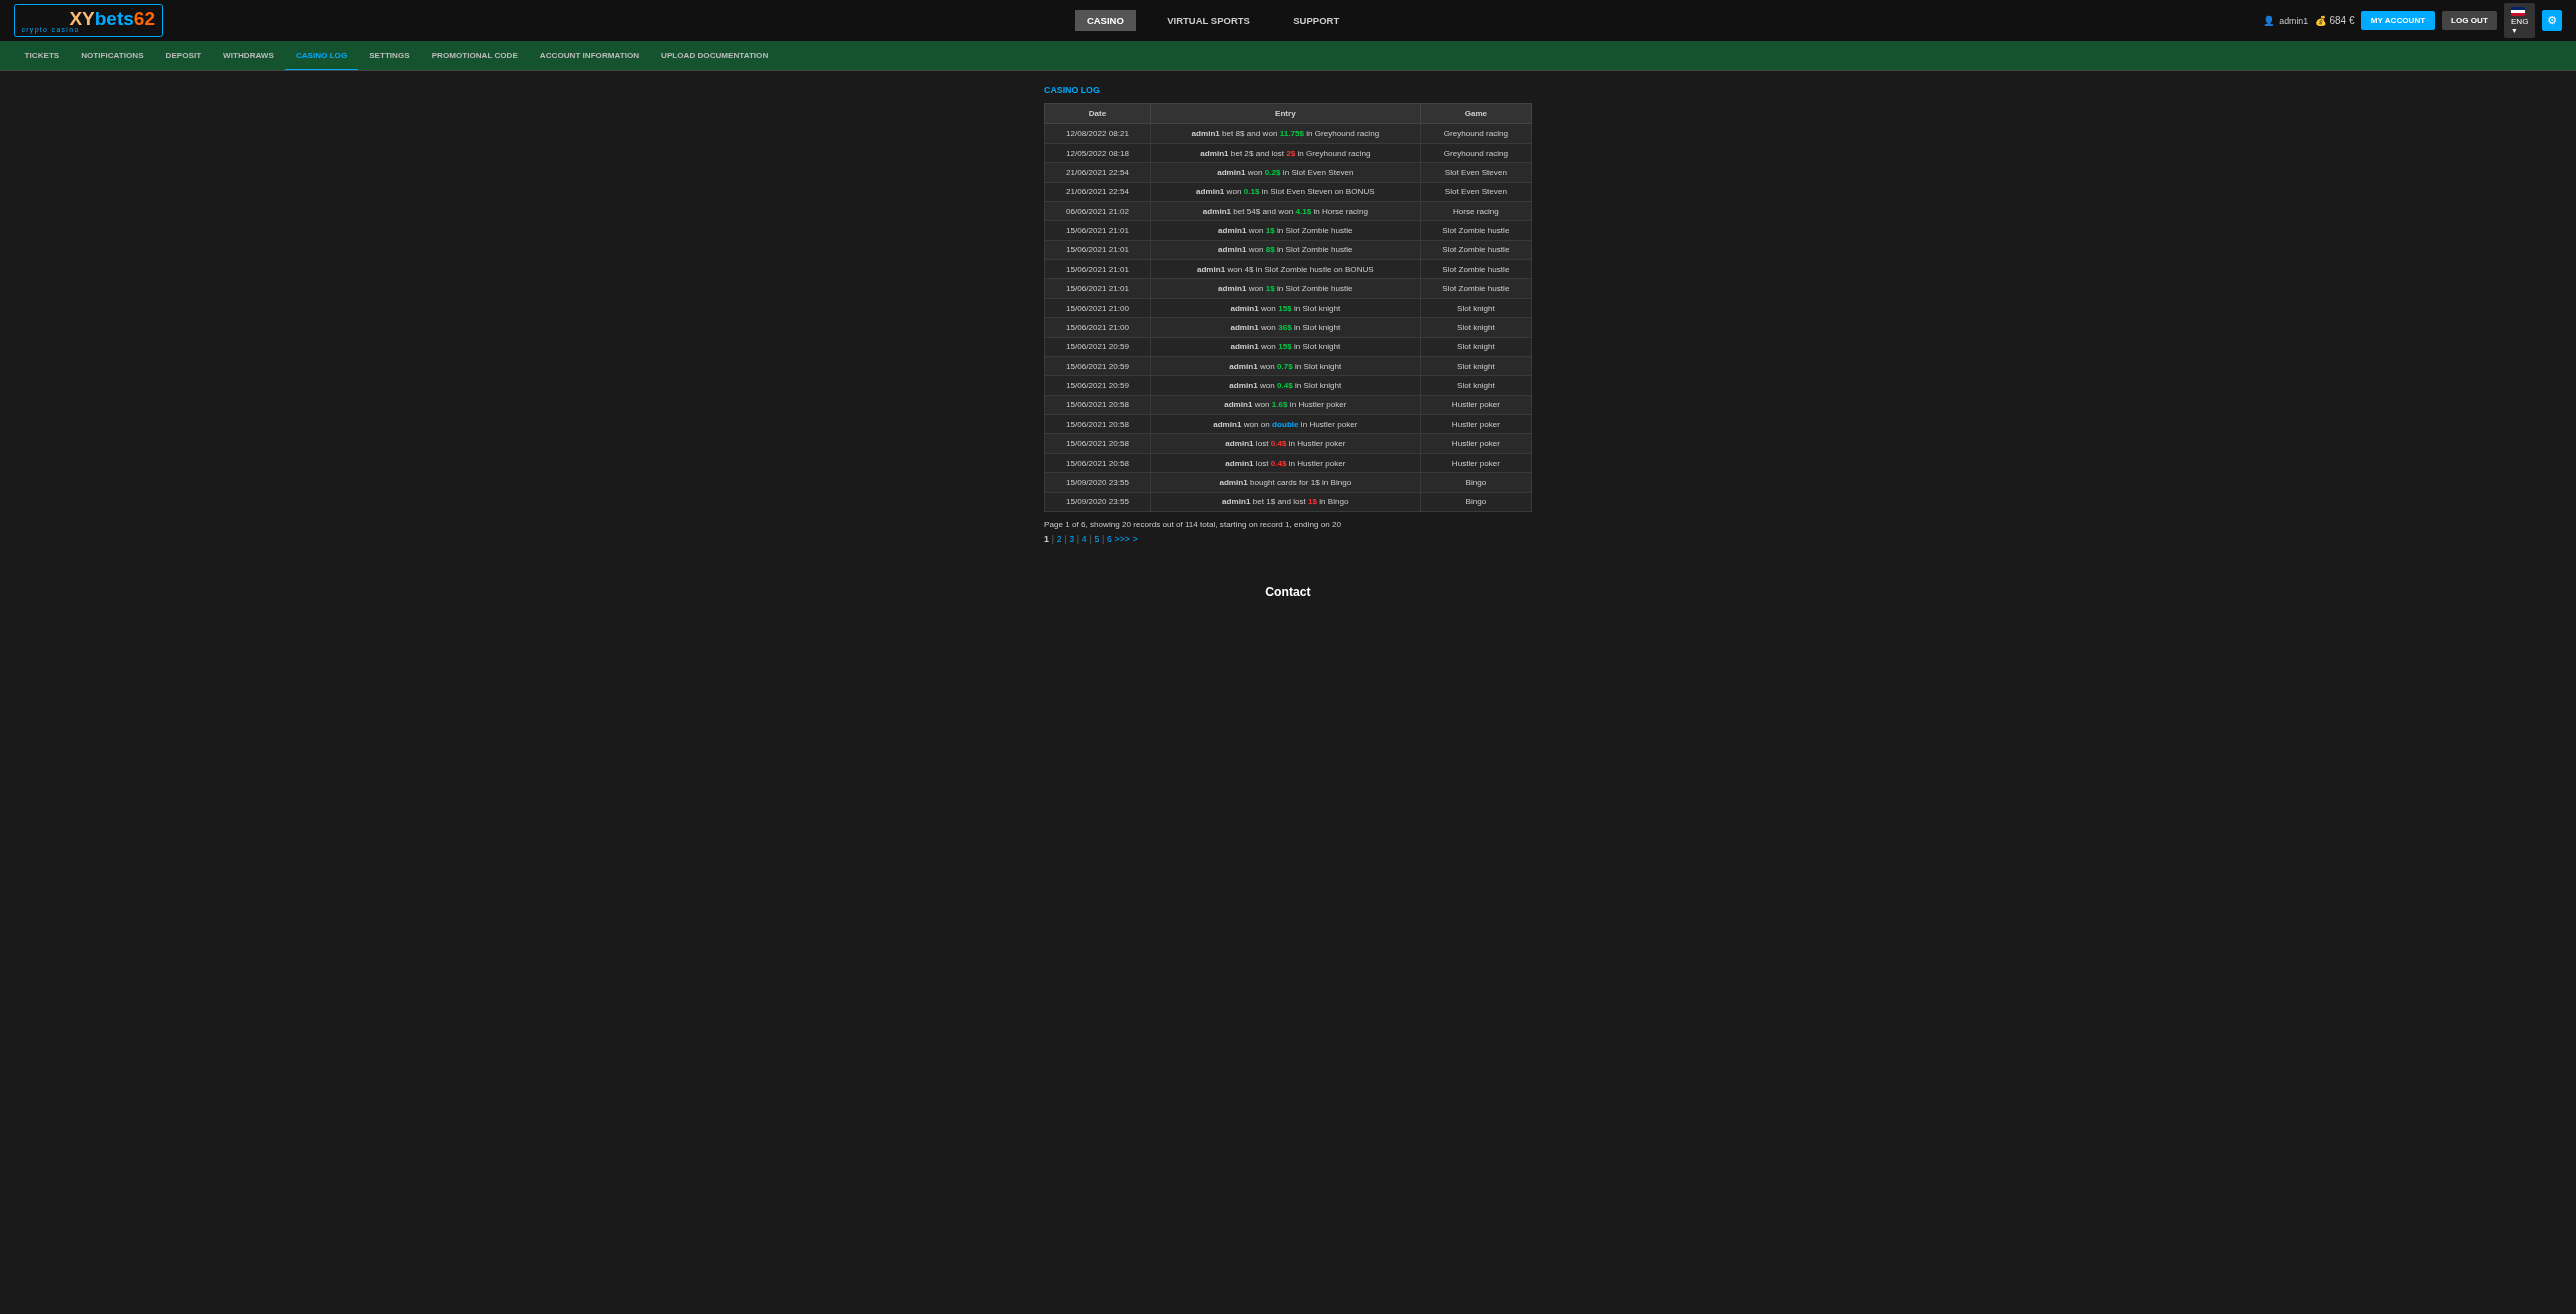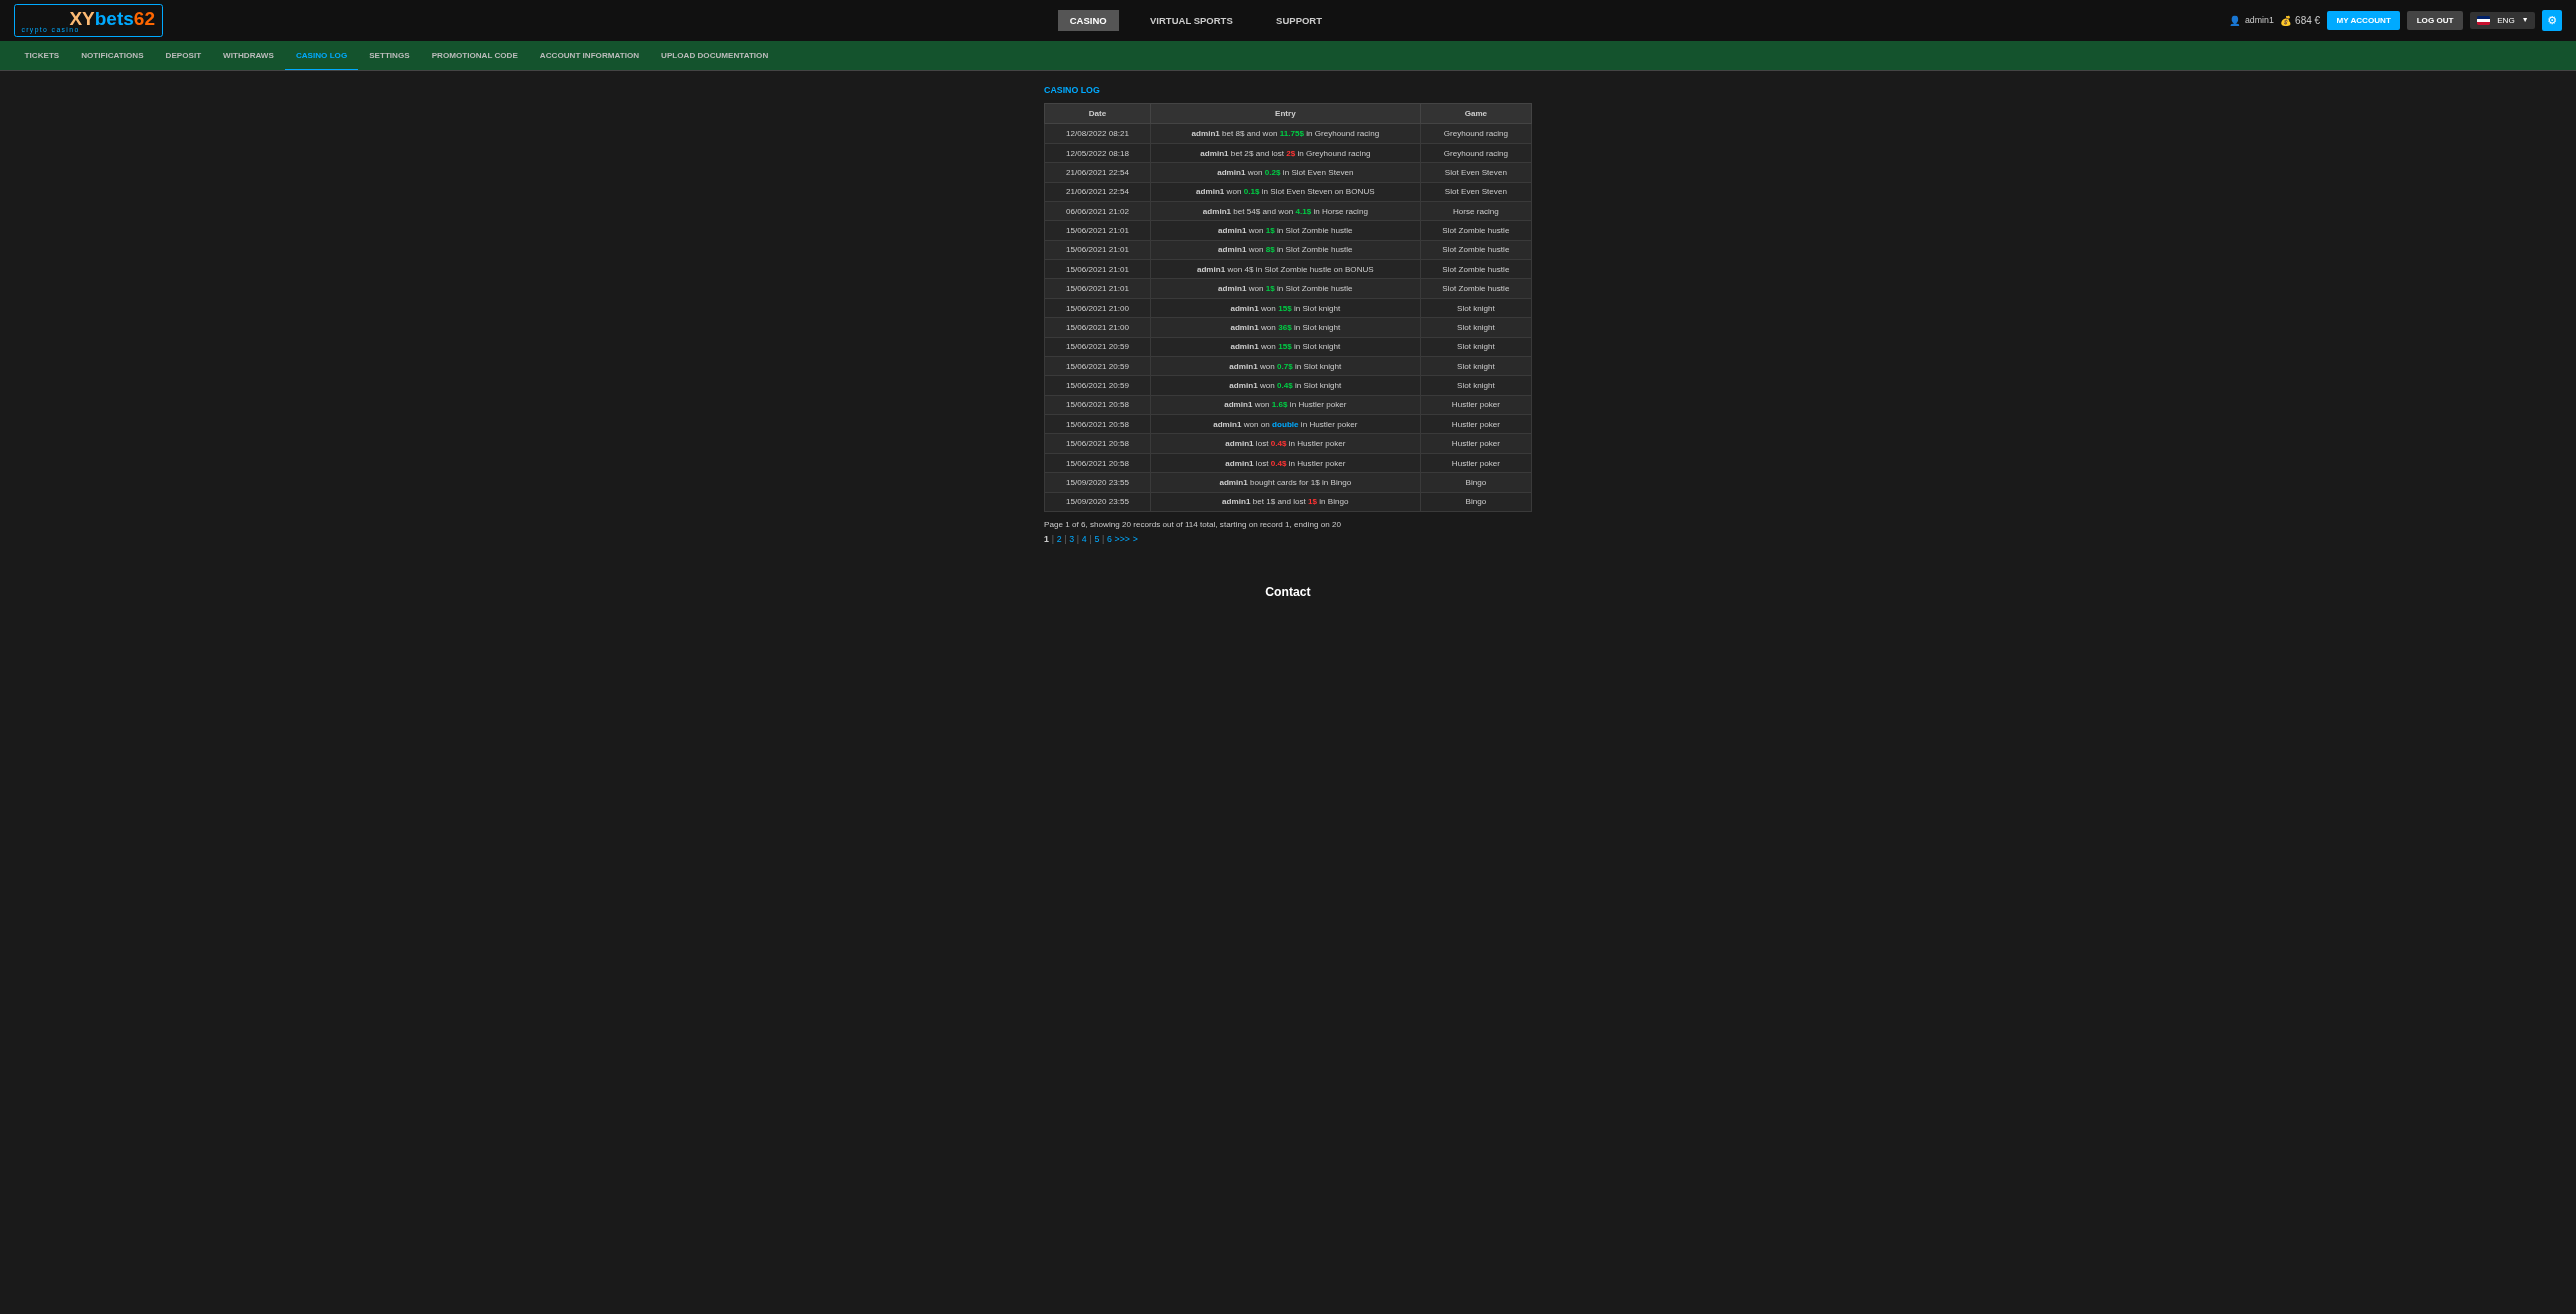--- a/index.html
+++ b/index.html
@@ -105,27 +105,28 @@
       padding: 4.7px 9.5px;
       font-size: 8.1px;
       font-weight: bold;
       cursor: pointer;
       text-transform: uppercase;
       border-radius: 2px;
     }
     .lang-selector {
       display: flex;
       align-items: flex-start;
-      gap: 7px;
+      gap: 1px;
       background: #333;
       padding: 3.4px 6.8px;
       border-radius: 2px;
       cursor: pointer;
       color: #fff;
       font-size: 8.1px;
+      flex-direction: column;
     }
     .flag-icon {
       width: 13.6px;
       height: 9.5px;
       background: linear-gradient(to bottom, #012169 33%, #fff 33%, #fff 66%, #c8102e 66%);
       position: relative;
       display: inline-block;
       border-radius: 1.4px;
     }
     .gear-icon-btn {

